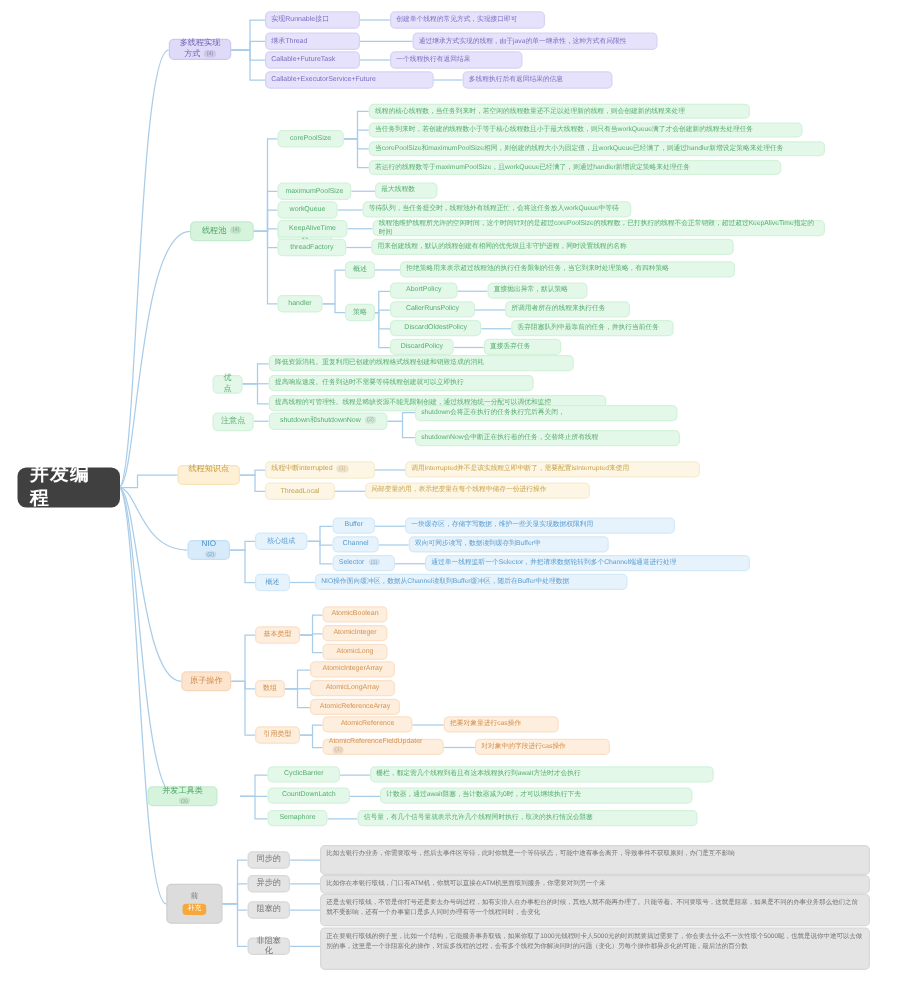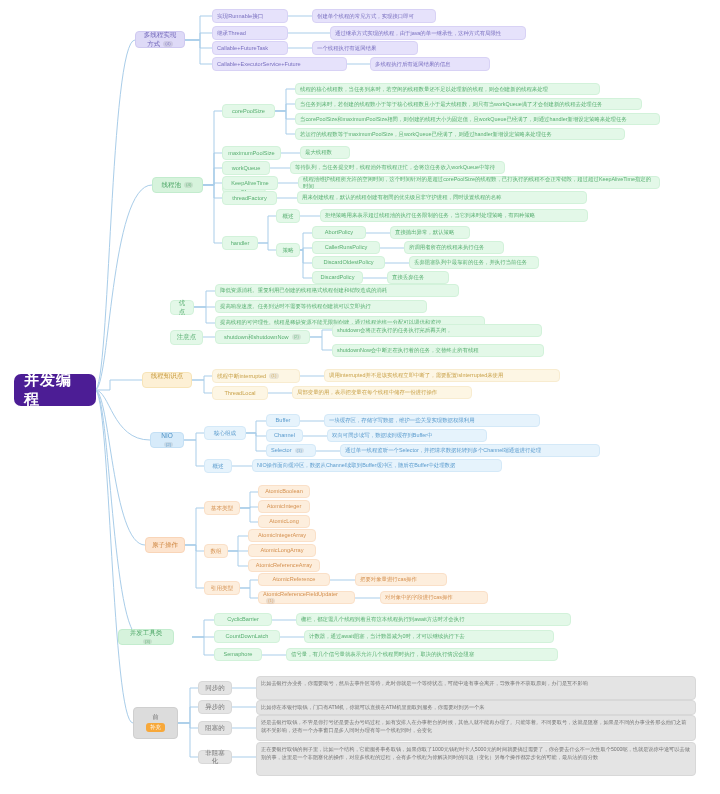--- a/index.html
+++ b/index.html
@@ -18,21 +18,21 @@
     border-radius:4px;
     line-height:1.25;
     white-space:normal;
     display:flex;
     align-items:center;
   }
   .node span.t{display:block;width:100%;}
 
   
   .root{
-    background:#4c1d95;
+    background:#404040;
     color:#ffffff;
     font-size:15px;
     border-radius:7px;
     padding:7px 10px;
     justify-content:center;
     font-weight:bold;
     letter-spacing:1px;
   }
 
   

